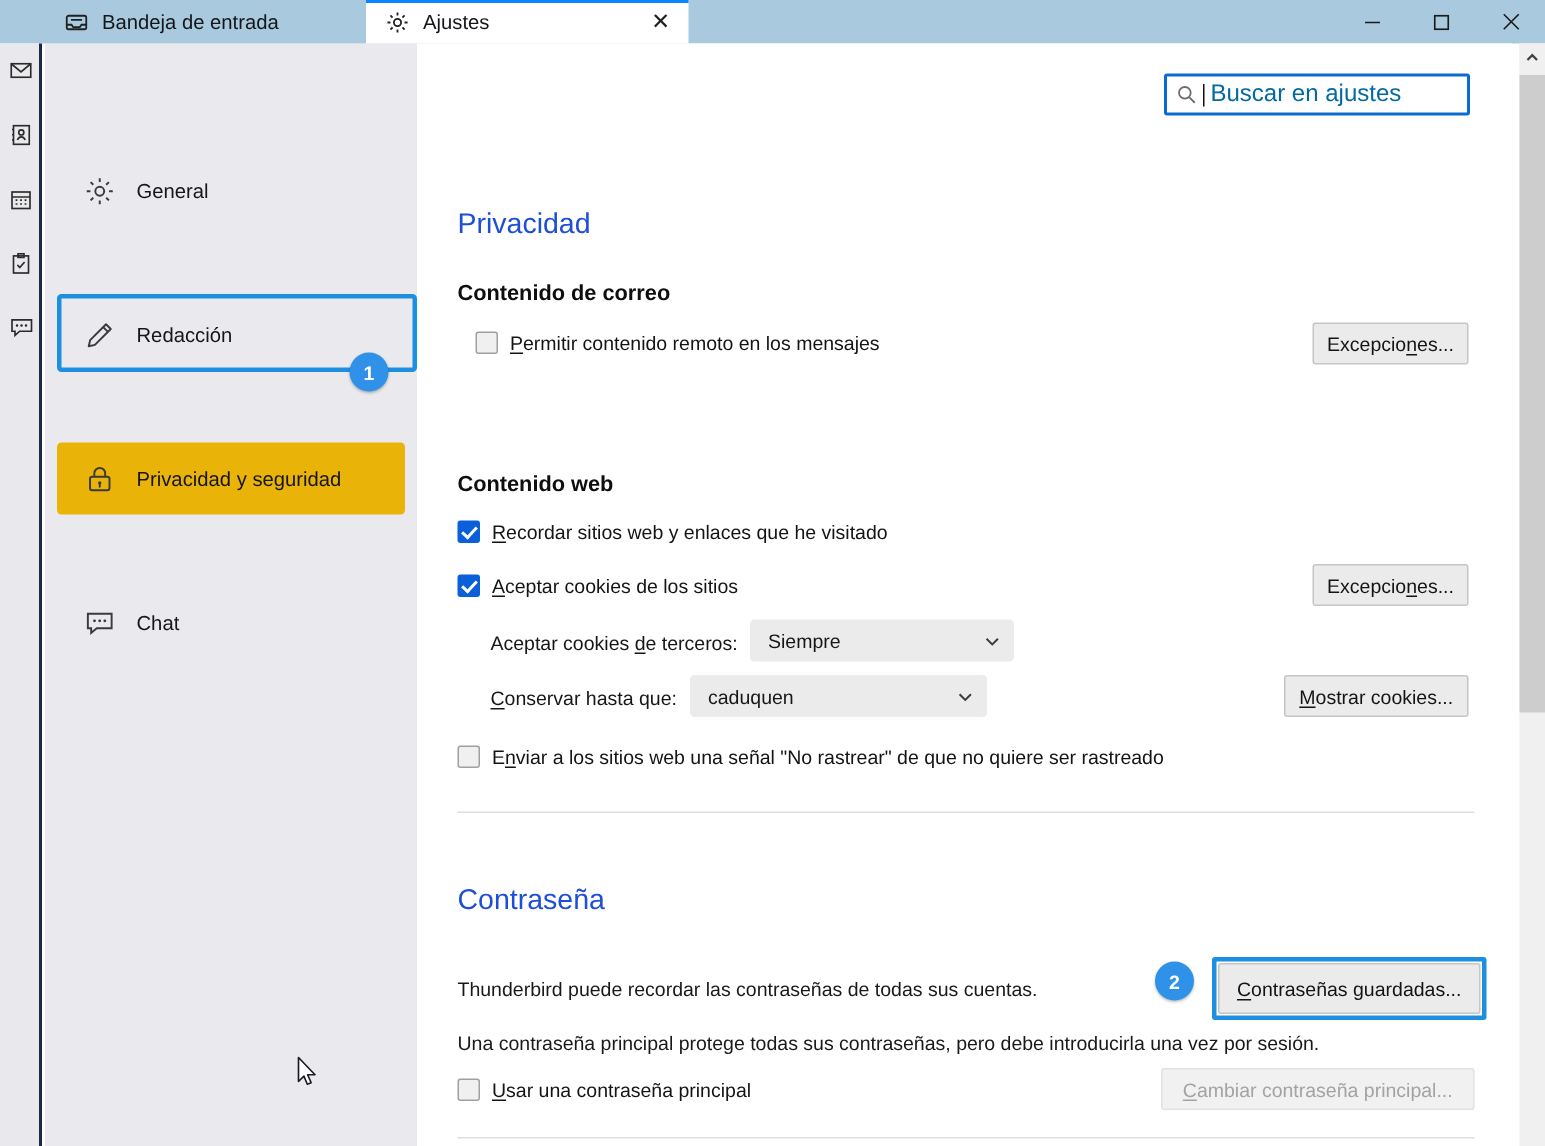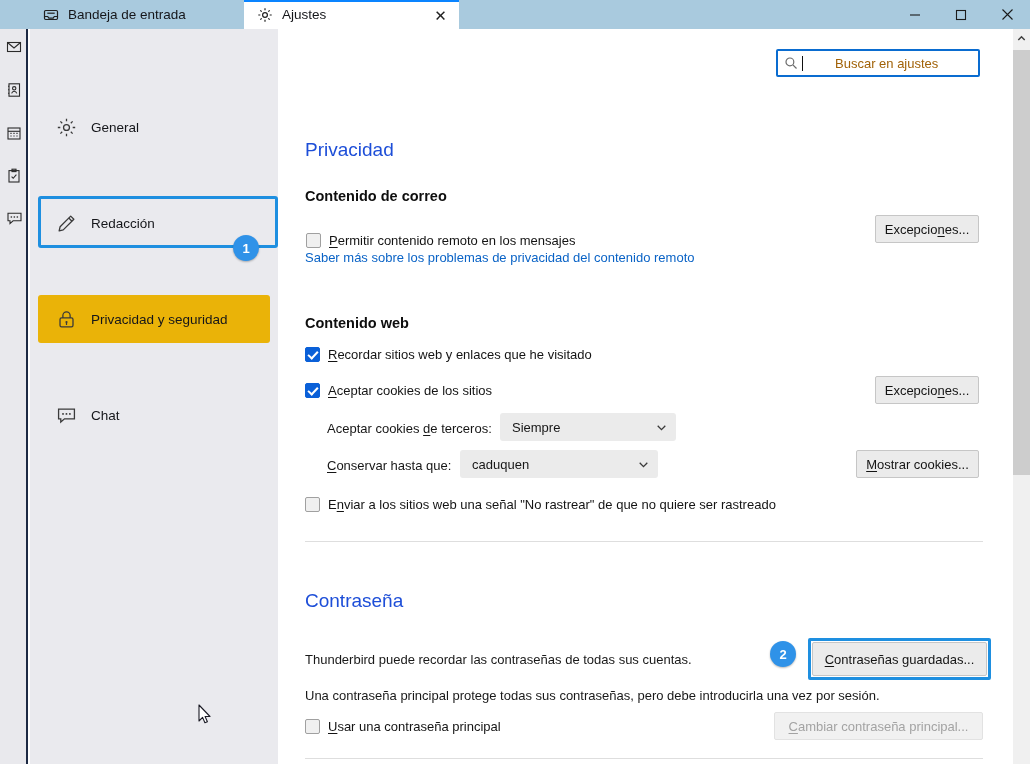--- a/index.html
+++ b/index.html
@@ -84,21 +84,21 @@
     position: absolute; left: 278px; top: 29px; width: 730px; height: 735px;
     background: #ffffff; overflow: hidden;
   }
   .search-wrap { position: absolute; left: 498px; top: 20px; }
   .searchbox {
     width: 204px; height: 28px; border: 2px solid #0a6cd0; border-radius: 2px;
     background: #fff; display: flex; align-items: center; padding: 0 6px; gap: 4px;
   }
   .search-ico { width: 14px; height: 14px; color: #6b6b6b; flex: none; }
   .caret { width: 1px; height: 15px; background: #111; flex: none; }
-  .search-ph { font-size: 13px; color: #a16207; margin-left: 28px; }
+  .search-ph { font-size: 16px; color: #0369a1; }
 
   .h1 { position: absolute; font-size: 19px; font-weight: normal; color: #1d4ed8; }
   .h2 { position: absolute; font-size: 14.5px; font-weight: bold; color: #0e0e0e; }
   .para { position: absolute; font-size: 13px; color: #191919; white-space: nowrap; }
   .link { position: absolute; font-size: 13px; color: #0a63c6; white-space: nowrap; }
 
   .row { position: absolute; display: flex; align-items: center; gap: 8px; }
   .cb {
     width: 15px; height: 15px; border-radius: 2px; flex: none;
     border: 1px solid #a0a0a0; background: #f0f0f0;
@@ -281,26 +281,25 @@
         </svg>
         <span class="caret"></span>
         <span class="search-ph">Buscar en ajustes</span>
       </div>
     </div>
 
     <div class="h1" style="left:27px; top:110px;">Privacidad</div>
 
     <div class="h2" style="left:27px; top:159px;">Contenido de correo</div>
 
-    <div class="row" style="left:28px; top:192px;margin-top:12px;">
+    <div class="row" style="left:39px; top:192px;">
       <span class="cb"></span>
       <span class="cb-label"><u>P</u><span>ermitir contenido remoto en los mensajes</span></span>
     </div>
 
-    <div class="link" style="left:27px; top:221px;">Saber más sobre los problemas de privacidad del contenido remoto</div>
 
     <div class="btn" style="left:597px; top:186px; width:104px;">
       <span>Excepcio</span>
         <u>n</u>
         <span>es...</span>
     </div>
 
     <div class="h2" style="left:27px; top:286px;">Contenido web</div>
 
     <div class="row" style="left:27px; top:318px;justify-content:flex-end;">

